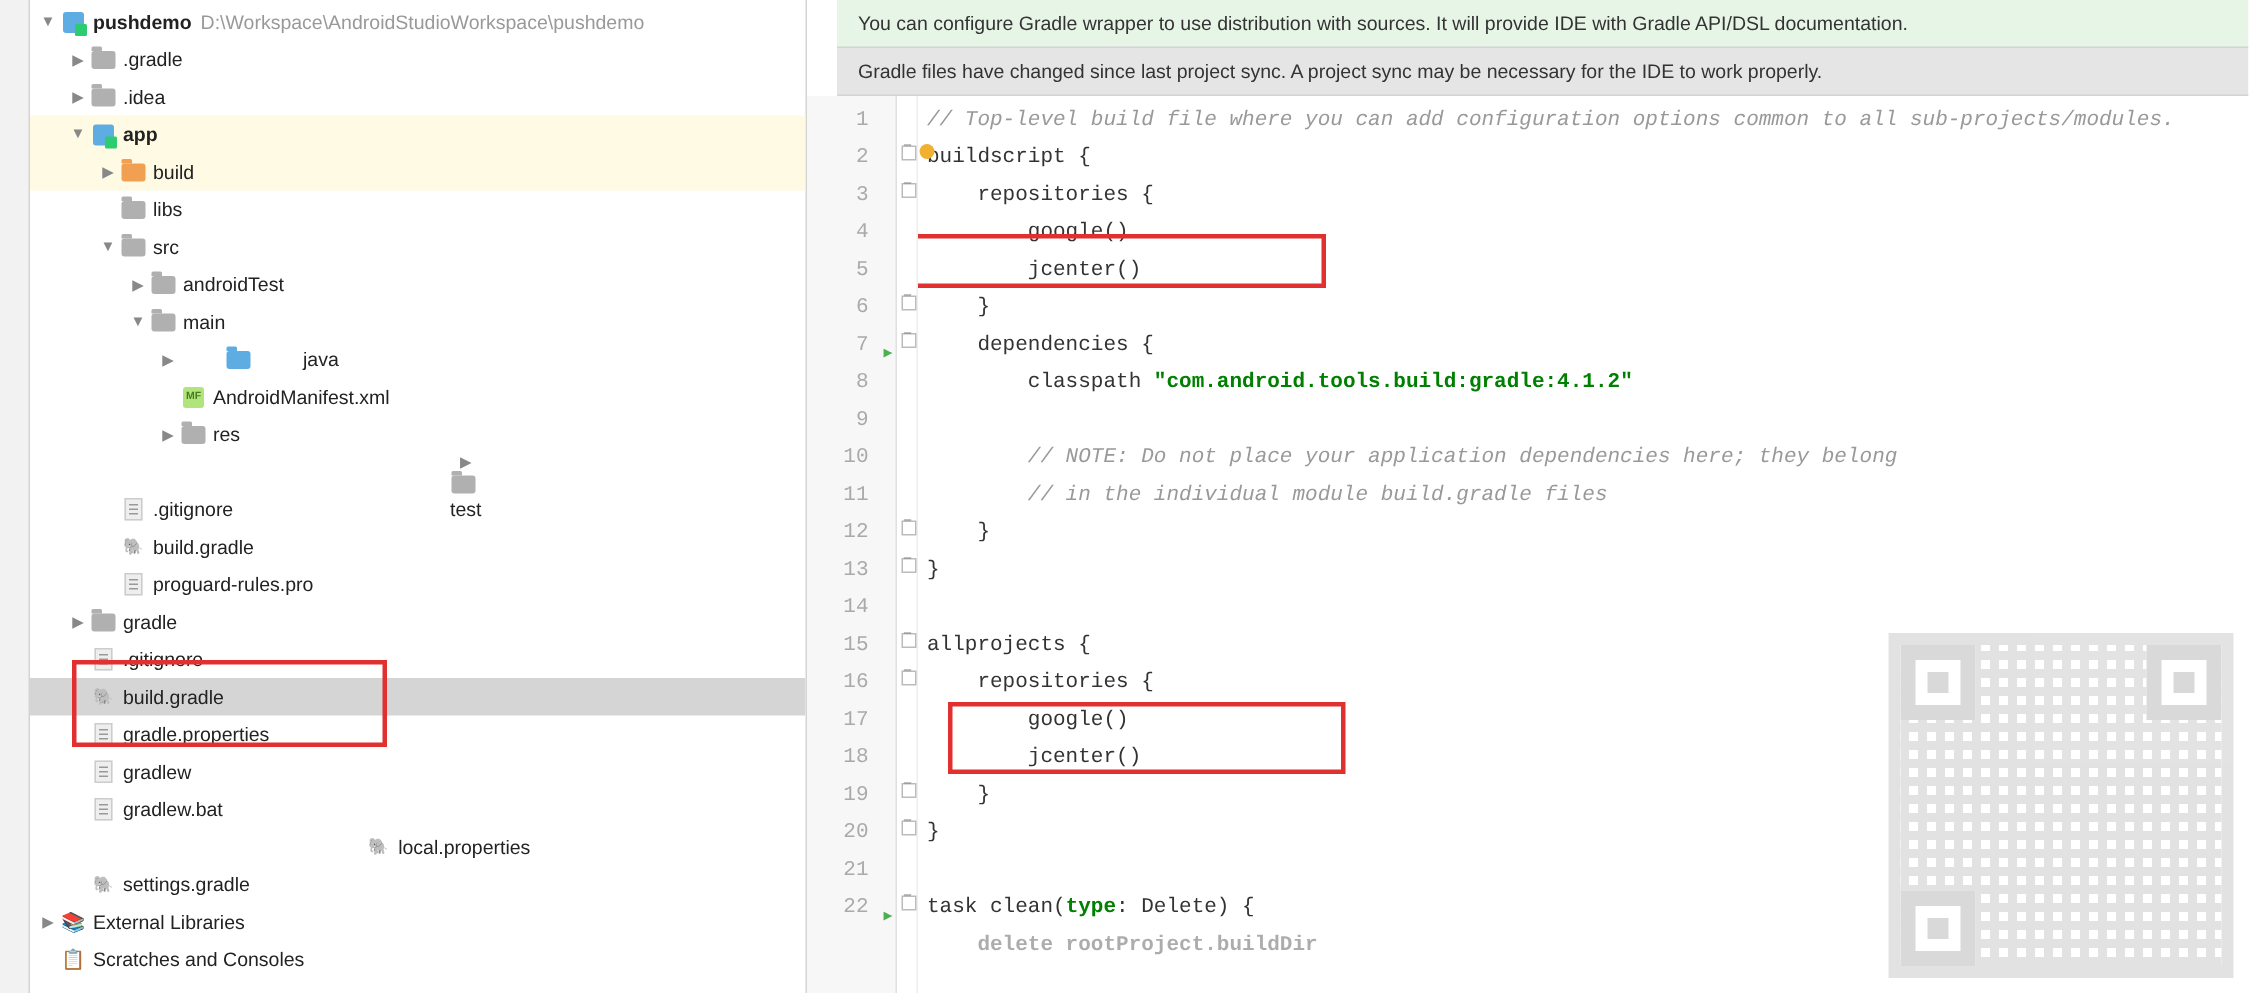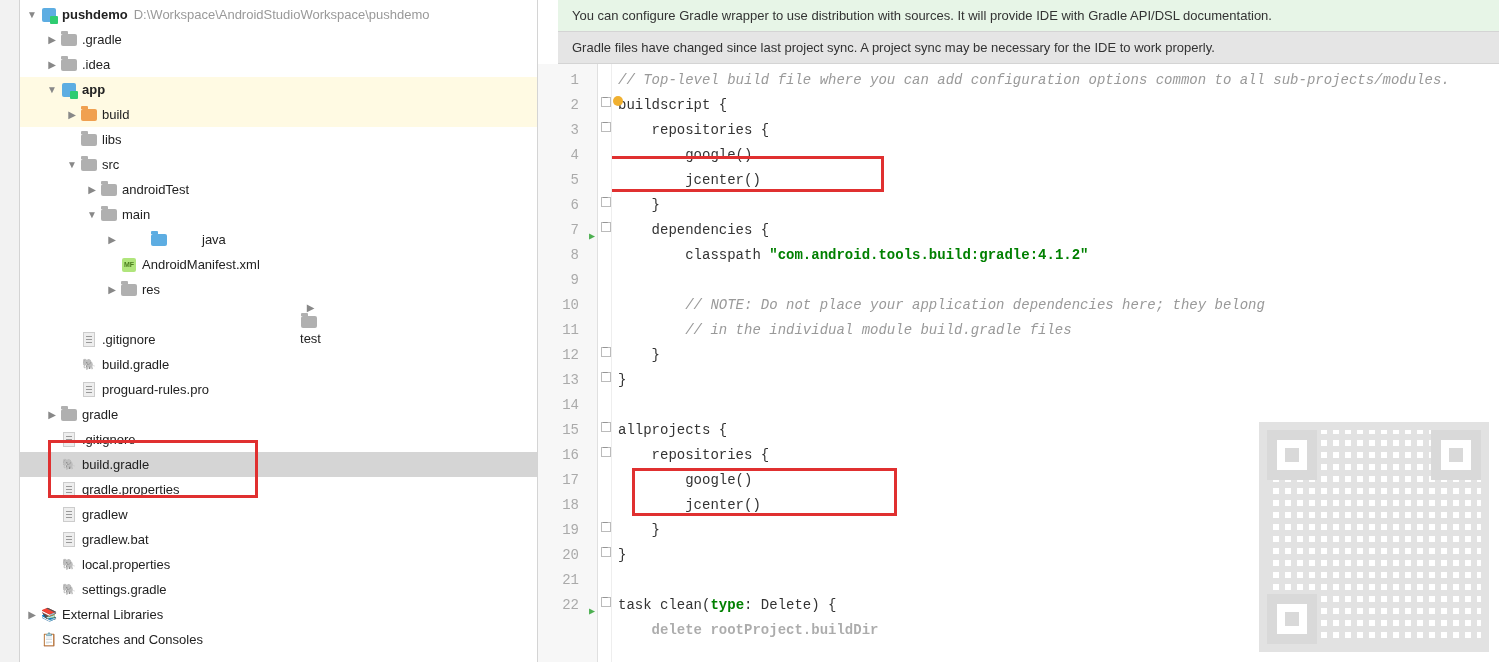--- a/index.html
+++ b/index.html
@@ -369,21 +369,21 @@
     <span class="tree-label">gradlew</span>
   </div>
 
   <div class="tree-item" style="padding-left:40px;">
     <span class="icon">
         <span class="icon-txt"></span>
       </span>
     <span class="tree-label">gradlew.bat</span>
   </div>
 
-  <div class="tree-item" style="padding-left:40px;">
+  <div class="tree-item" style="padding-left:40px;justify-content:center;">
     <span class="icon icon-gradle"></span>
     <span class="tree-label">local.properties</span>
   </div>
 
   <div class="tree-item" style="padding-left:40px;">
     <span class="icon icon-gradle"></span>
     <span class="tree-label">settings.gradle</span>
   </div>
 
   <div class="tree-item" style="padding-left:4px;">

